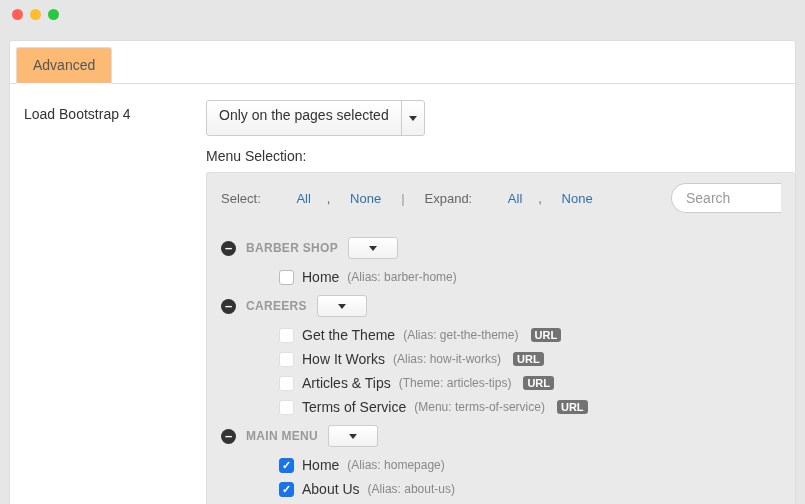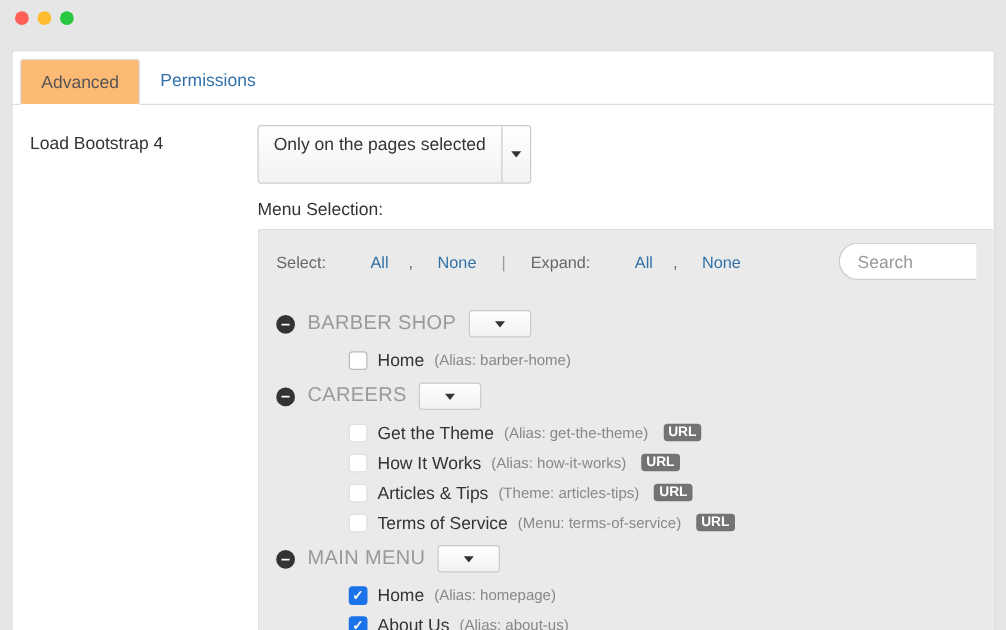--- a/index.html
+++ b/index.html
@@ -13,38 +13,38 @@
   .panel { background: #fff; margin: 12px 9px 0 9px; border: 1px solid #ddd; border-radius: 3px; height: 468px; overflow: hidden; }
 
   .tabs { display: flex; border-bottom: 1px solid #ddd; padding-left: 6px; padding-top: 6px; }
   .tab { padding: 9px 16px 10px; font-size: 14px; cursor: pointer; color: #3071a9; }
   .tab.active { background: #fdba74; border: 1px solid #ddd; border-bottom: 1px solid #fff; border-radius: 3px 3px 0 0; margin-bottom: -1px; color: #555; position: relative; z-index: 1; }
 
   .content { display: flex; padding: 16px 0 0 14px; }
   .left-label { width: 182px; font-size: 14px; color: #333; padding-top: 6px; }
   .right-col { flex: 1; }
 
-  .select-control { display: inline-flex; border: 1px solid #ccc; border-radius: 3px; height: 47px; background: linear-gradient(#fff,#f2f2f2); overflow: hidden; }
+  .select-control { display: inline-flex; border: 1px solid #ccc; border-radius: 3px; height: 36px; background: linear-gradient(#fff,#f2f2f2); overflow: hidden; }
   .select-control .text-part { padding: 6px 12px; border-right: 1px solid #ccc; font-size: 14px; color: #333; min-width: 184px; }
   .select-control .caret-part { width: 22px; display: flex; align-items: center; justify-content: center; }
   .caret-down { width: 0; height: 0; border-left: 4px solid transparent; border-right: 4px solid transparent; border-top: 5px solid #333; }
 
   .sub-label { font-size: 14px; color: #333; margin-top: 12px; margin-bottom: 8px; }
 
   .menu-box { background: #eaeaea; border: 1px solid #ddd; border-radius: 3px; border-right: none; border-bottom: none; position: relative; padding-bottom: 40px;}
   .toolbar { display: flex; align-items: center; padding: 10px 14px; font-size: 13px; color: #666; gap: 16px; }
   .link { color: #3071a9; cursor: pointer; }
   .sep { color: #999; margin: 0 4px; }
   .search-box { margin-left: auto; background: #fff; border: 1px solid #ccc; border-radius: 16px; height: 30px; padding: 0 14px; display: flex; align-items: center; font-size: 14px; color: #999; width: 110px; border-right: none; border-top-right-radius: 0; border-bottom-right-radius: 0; }
 
   .tree { padding: 8px 14px 14px 14px; }
   .group { margin-top: 6px; }
   .group-header { display: flex; align-items: center; gap: 10px; margin-bottom: 6px; }
   .collapse-icon { width: 15px; height: 15px; border-radius: 50%; background: #333; color: #fff; display: flex; align-items: center; justify-content: center; font-size: 13px; font-weight: bold; line-height: 1; padding-bottom: 2px; }
-  .group-title { font-size: 16px; font-weight: normal; color: #999; letter-spacing: 0.3px; text-transform: uppercase; }
+  .group-title { font-size: 12px; font-weight: bold; color: #999; letter-spacing: 0.3px; text-transform: uppercase; }
   .small-select { display: inline-flex; align-items: center; justify-content: center; width: 50px; height: 22px; border: 1px solid #ccc; border-radius: 3px; background: linear-gradient(#fff,#f2f2f2); }
   .small-select .caret-down { border-top-color: #333; }
 
   .item-row { display: flex; align-items: center; gap: 8px; padding: 4px 0 4px 58px; font-size: 14px; color: #333; }
   .checkbox { width: 15px; height: 15px; border: 1px solid #bbb; border-radius: 3px; background: #fff; display: flex; align-items: center; justify-content: center; flex-shrink: 0; }
   .checkbox.light { border-color: #e0e0e0; }
   .checkbox.checked { background: #1a73e8; border-color: #1a73e8; color: #fff; font-size: 11px; font-weight: bold; }
   .alias { font-size: 12px; color: #888; }
   .url-badge { display: inline-block; background: #737373; color: #fff; font-size: 11px; font-weight: bold; padding: 1px 4px; border-radius: 3px; margin-left: 4px; }
 </style>
@@ -53,21 +53,20 @@
 
 <div class="titlebar">
   <div class="traffic-light tl-red"></div>
   <div class="traffic-light tl-yellow"></div>
   <div class="traffic-light tl-green"></div>
 </div>
 
 <div class="panel">
   <div class="tabs">
     <div class="tab active">Advanced</div>
-    <div class="tab">Permissions</div>
   </div>
 
   <div class="content">
     <div class="left-label">Load Bootstrap 4</div>
     <div class="right-col">
       <div class="select-control">
         <div class="text-part">Only on the pages selected</div>
         <div class="caret-part">
             <div class="caret-down"></div>
           </div>

